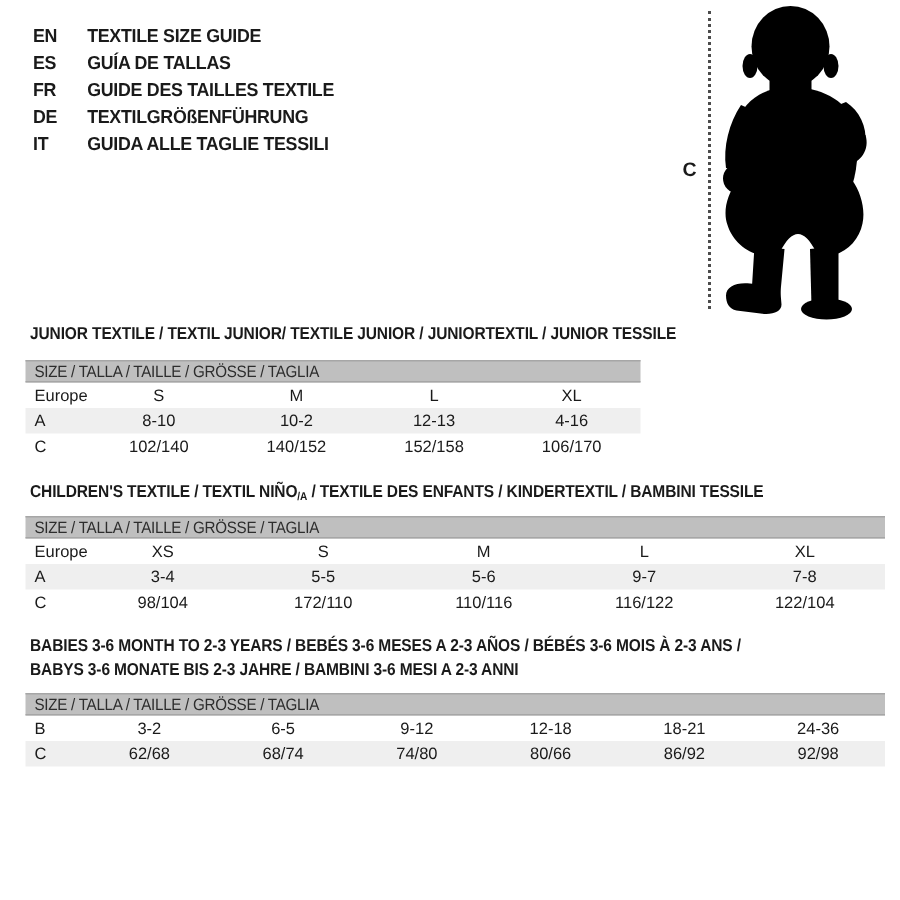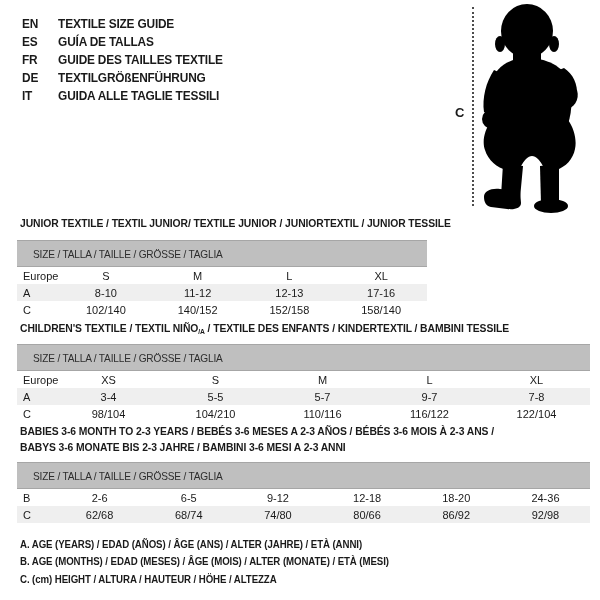--- a/index.html
+++ b/index.html
@@ -21,22 +21,22 @@
   .sec-heading{position:absolute;left:20px;font-weight:700;font-size:11.5px;line-height:16px;
                letter-spacing:-0.1px;transform:scaleX(0.9);transform-origin:0 50%;white-space:nowrap;}
   #h0{top:215px;} #h1{top:320px;} #h2{top:423px;}
   .sub{font-size:7.5px;vertical-align:-2px;}
 
   
   .tbl{position:absolute;left:17px;}
   .t1{top:240px;width:410px;}
   .t2{top:344px;width:573px;}
   .t3{top:462px;width:573px;}
-  .bar{height:27px;box-sizing:border-box;background:#bfbfbf;border-top:1px solid #a6a6a6;
-       border-bottom:1px solid #a6a6a6;display:flex;align-items:center;padding-left:16px;}
+  .bar{height:15px;box-sizing:border-box;background:#bfbfbf;border-top:1px solid #a6a6a6;
+       border-bottom:1px solid #a6a6a6;display:flex;align-items:center;padding-left:6px;}
   .bar span{font-size:11px;color:#2d2d2d;letter-spacing:-0.2px;transform:scaleX(0.92);
             transform-origin:0 50%;white-space:nowrap;}
   .row{display:flex;align-items:center;height:17px;font-size:11px;}
   .row .lbl{box-sizing:border-box;padding-left:6px;flex-shrink:0;}
   .t1 .lbl{width:43px;} .t2 .lbl,.t3 .lbl{width:38px;}
   .cell{flex:1;text-align:center;}
   .shaded{background:#efefef;}
 
   
   .footnotes{position:absolute;left:20px;top:535px;}
@@ -102,30 +102,30 @@
     <div class="row">
       <span class="lbl">Europe</span>
       <span class="cell">S</span>
       <span class="cell">M</span>
       <span class="cell">L</span>
       <span class="cell">XL</span>
     </div>
     <div class="row shaded">
       <span class="lbl">A</span>
       <span class="cell">8-10</span>
-      <span class="cell">11-12</span>
+      <span class="cell">10-2</span>
       <span class="cell">12-13</span>
-      <span class="cell">17-16</span>
+      <span class="cell">4-16</span>
     </div>
     <div class="row">
       <span class="lbl">C</span>
       <span class="cell">102/140</span>
       <span class="cell">140/152</span>
       <span class="cell">152/158</span>
-      <span class="cell">158/140</span>
+      <span class="cell">106/170</span>
     </div>
   </div>
 
   <div class="sec-heading" id="h1">
     <span>CHILDREN'S TEXTILE / TEXTIL NIÑO</span><span class="sub">/A</span><span> / TEXTILE DES ENFANTS / KINDERTEXTIL / BAMBINI TESSILE</span>
   </div>
   <div class="tbl t2">
     <div class="bar">
       <span>SIZE / TALLA / TAILLE / GRÖSSE / TAGLIA</span>
     </div>
@@ -134,61 +134,56 @@
       <span class="cell">XS</span>
       <span class="cell">S</span>
       <span class="cell">M</span>
       <span class="cell">L</span>
       <span class="cell">XL</span>
     </div>
     <div class="row shaded">
       <span class="lbl">A</span>
       <span class="cell">3-4</span>
       <span class="cell">5-5</span>
-      <span class="cell">5-7</span>
+      <span class="cell">5-6</span>
       <span class="cell">9-7</span>
       <span class="cell">7-8</span>
     </div>
     <div class="row">
       <span class="lbl">C</span>
       <span class="cell">98/104</span>
-      <span class="cell">104/210</span>
+      <span class="cell">172/110</span>
       <span class="cell">110/116</span>
       <span class="cell">116/122</span>
       <span class="cell">122/104</span>
     </div>
   </div>
 
   <div class="sec-heading" id="h2">
     <div>BABIES 3-6 MONTH TO 2-3 YEARS / BEBÉS 3-6 MESES A 2-3 AÑOS / BÉBÉS 3-6 MOIS À 2-3 ANS /</div>
     <div>BABYS 3-6 MONATE BIS 2-3 JAHRE / BAMBINI 3-6 MESI A 2-3 ANNI</div>
   </div>
   <div class="tbl t3">
     <div class="bar">
       <span>SIZE / TALLA / TAILLE / GRÖSSE / TAGLIA</span>
     </div>
     <div class="row">
       <span class="lbl">B</span>
-      <span class="cell">2-6</span>
+      <span class="cell">3-2</span>
       <span class="cell">6-5</span>
       <span class="cell">9-12</span>
       <span class="cell">12-18</span>
-      <span class="cell">18-20</span>
+      <span class="cell">18-21</span>
       <span class="cell">24-36</span>
     </div>
     <div class="row shaded">
       <span class="lbl">C</span>
       <span class="cell">62/68</span>
       <span class="cell">68/74</span>
       <span class="cell">74/80</span>
       <span class="cell">80/66</span>
       <span class="cell">86/92</span>
       <span class="cell">92/98</span>
     </div>
   </div>
 
-  <div class="footnotes">
-    <div class="footnote">A. AGE (YEARS) / EDAD (AÑOS) / ÂGE (ANS) / ALTER (JAHRE) / ETÀ (ANNI)</div>
-    <div class="footnote">B. AGE (MONTHS) / EDAD (MESES) / ÂGE (MOIS) / ALTER (MONATE) / ETÀ (MESI)</div>
-    <div class="footnote">C. (cm) HEIGHT / ALTURA / HAUTEUR / HÖHE / ALTEZZA</div>
-  </div>
 
 </div>
 
 </body></html>

